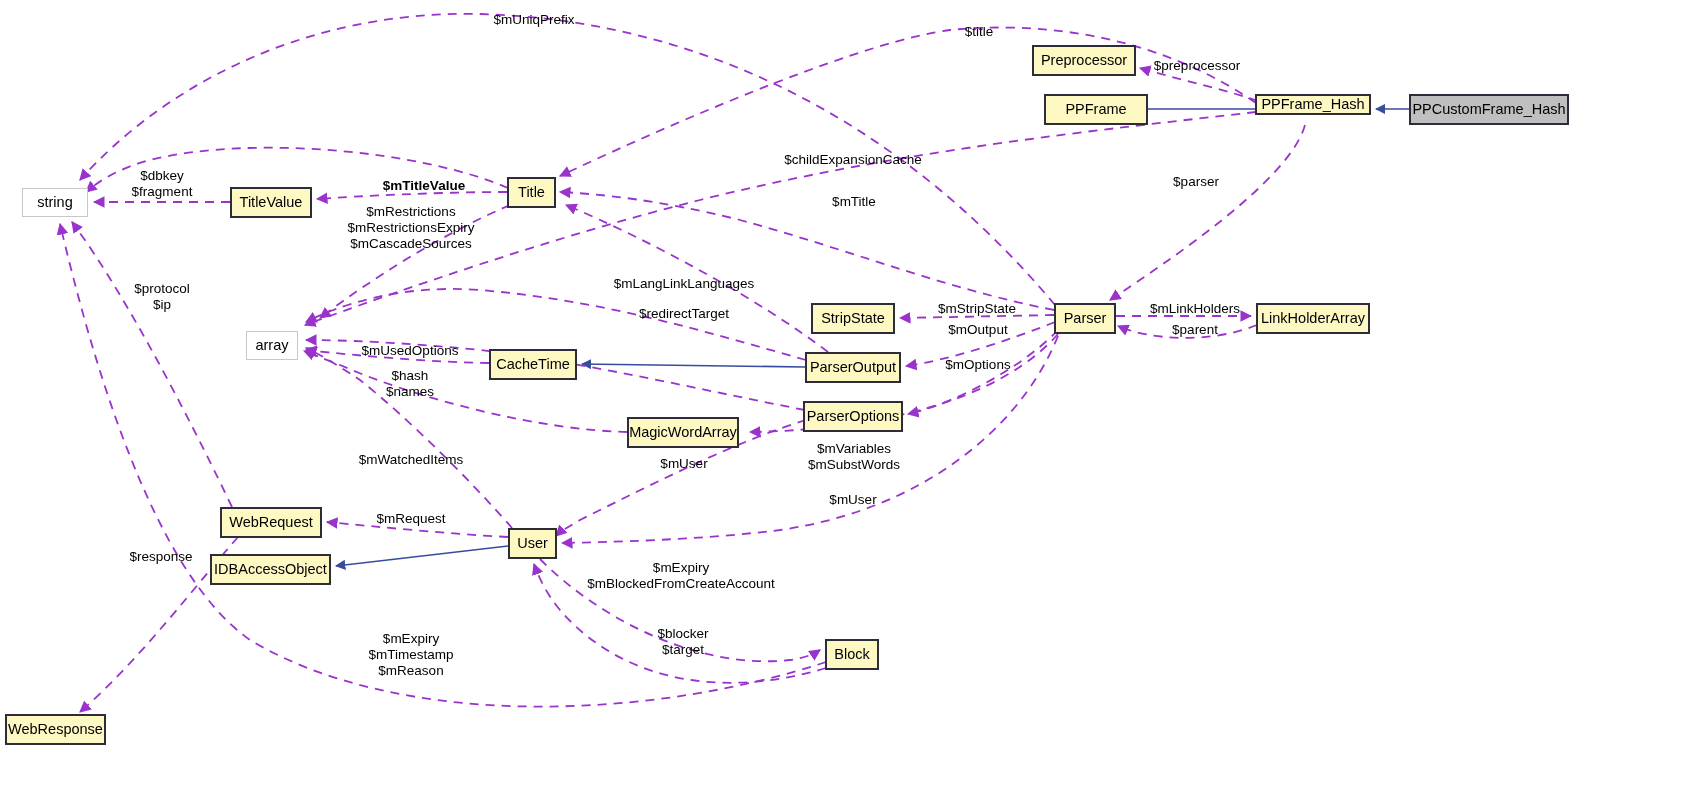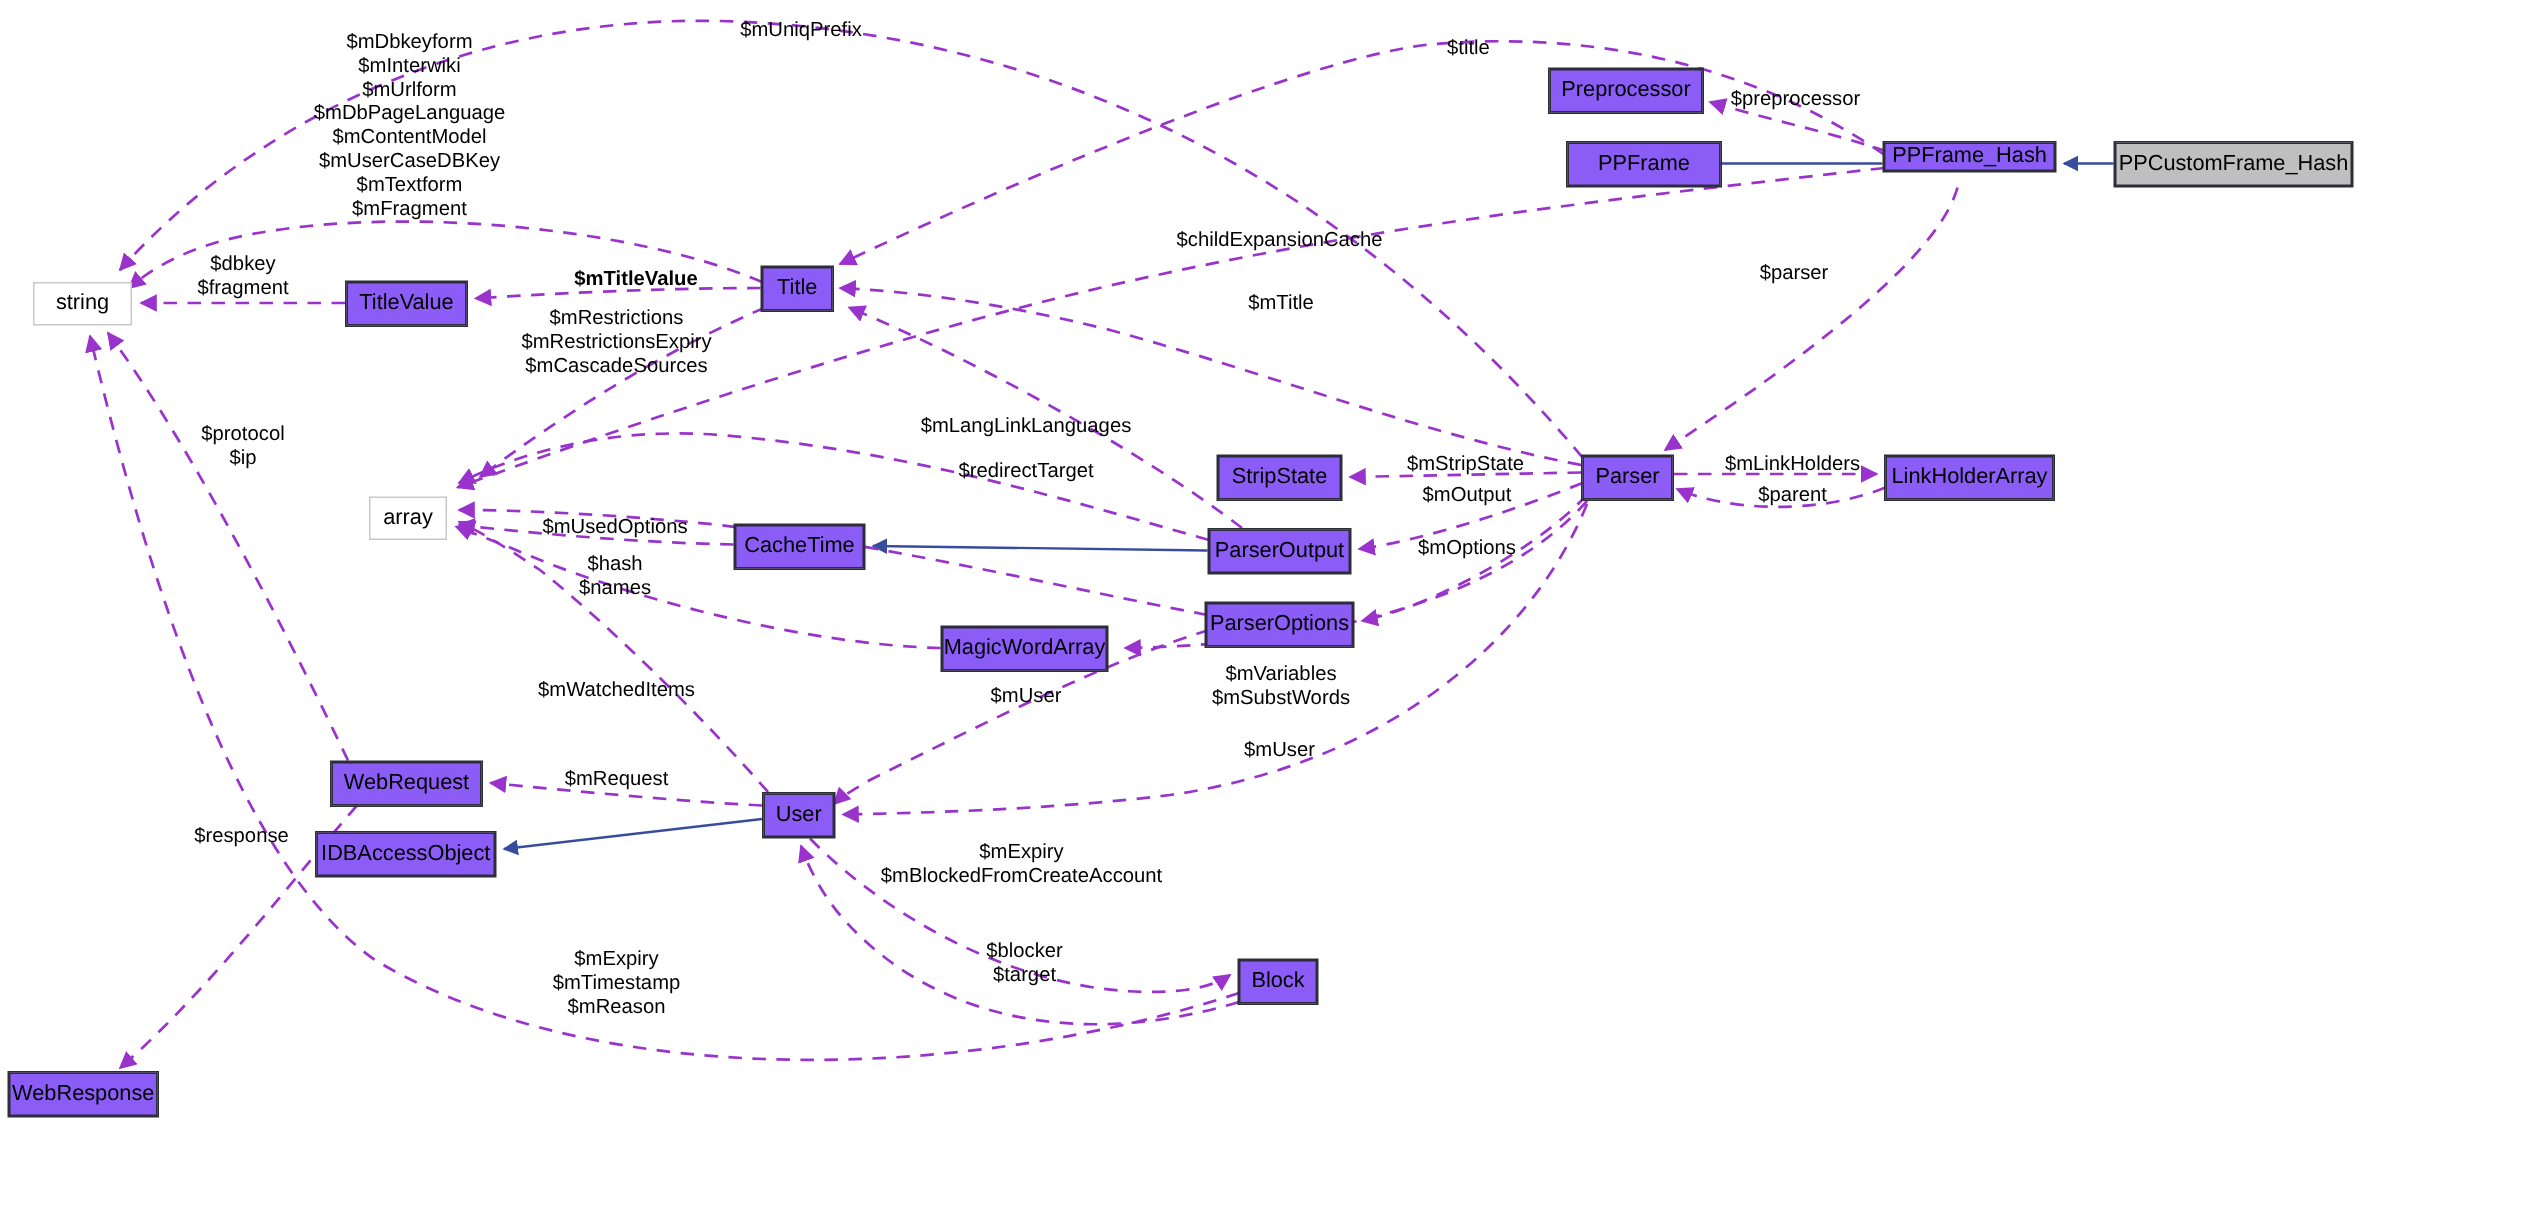--- a/index.html
+++ b/index.html
@@ -22,21 +22,21 @@
     top: 0;
     width: 1696px;
     height: 810px;
   }
   .node {
     position: absolute;
     box-sizing: border-box;
     display: flex;
     align-items: center;
     justify-content: center;
-    background: #8b5cf6;
+    background: #fef9c3;
     border: 1px solid #2d2d3a;
     outline: 1px solid #2d2d3a;
     font-size: 14.5px;
     color: #000000;
     white-space: nowrap;
     line-height: 1;
   }
   .node.builtin {
     border: 1px solid #c8c8c8;
     outline: none;
@@ -214,28 +214,20 @@
   </div>
 
   <div class="node" style="left:826px; top:640px; width:52px; height:29px;">
     <span>Block</span>
   </div>
 
   <div class="node" style="left:6px; top:715px; width:99px; height:29px;">
     <span>WebResponse</span>
   </div>
 
-  <div class="edge-label" style="left:273px; top:20px;">$mDbkeyform
-$mInterwiki
-$mUrlform
-$mDbPageLanguage
-$mContentModel
-$mUserCaseDBKey
-$mTextform
-$mFragment</div>
   <div class="edge-label" style="left:534px; top:12px;">$mUniqPrefix</div>
   <div class="edge-label" style="left:979px; top:24px;">$title</div>
   <div class="edge-label" style="left:1197px; top:58px;">$preprocessor</div>
   <div class="edge-label" style="left:162px; top:168px;">$dbkey
 $fragment</div>
   <div class="edge-label" style="left:424px; top:178px;font-weight:bold;">$mTitleValue</div>
   <div class="edge-label" style="left:853px; top:152px;">$childExpansionCache</div>
   <div class="edge-label" style="left:854px; top:194px;">$mTitle</div>
   <div class="edge-label" style="left:1196px; top:174px;">$parser</div>
   <div class="edge-label" style="left:411px; top:204px;">$mRestrictions

